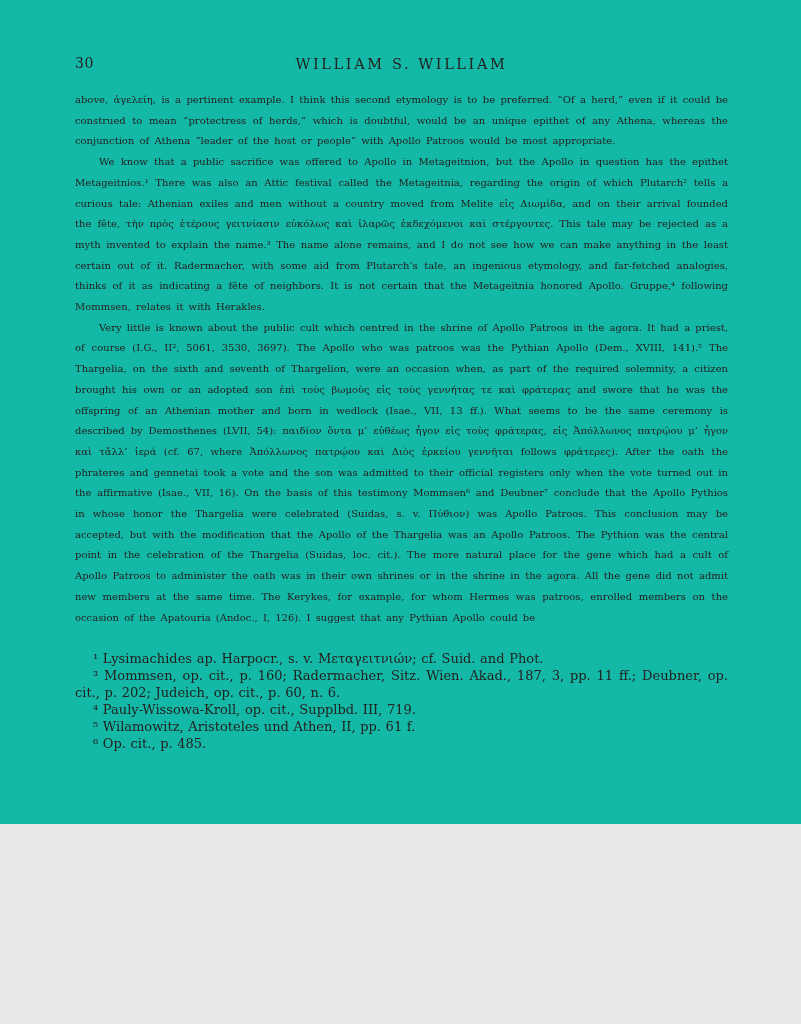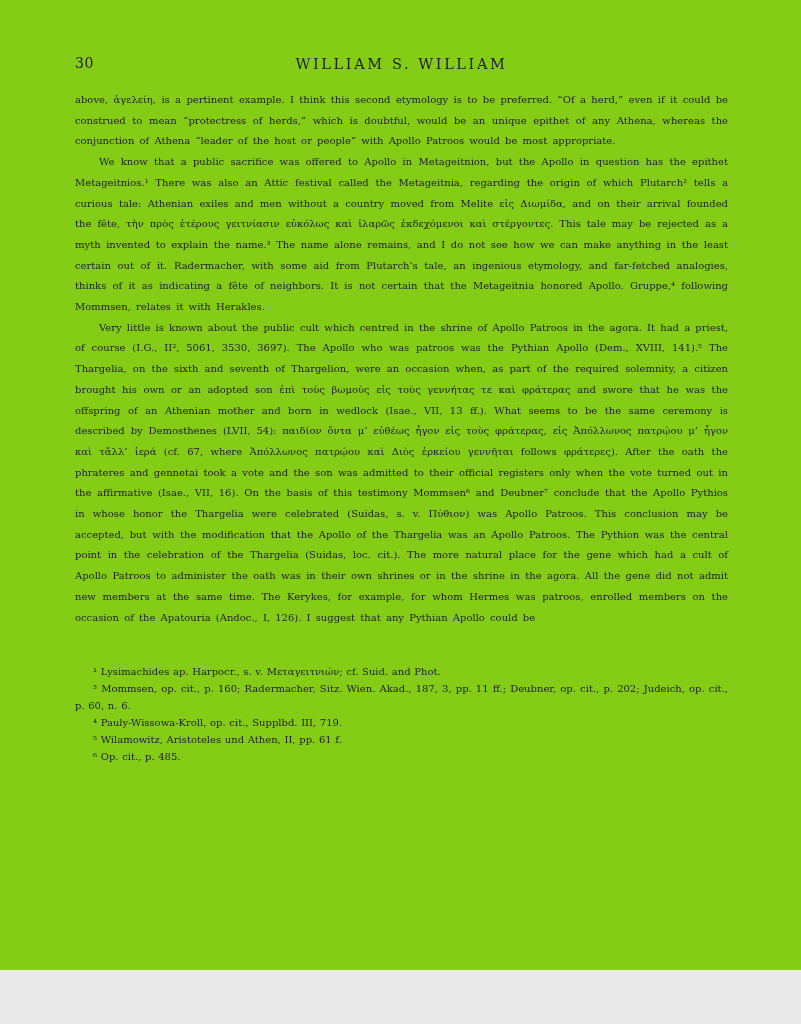--- a/index.html
+++ b/index.html
@@ -3,23 +3,23 @@
 <meta charset="utf-8">
 <style>
   html, body {
     margin: 0;
     padding: 0;
     background: #e9e9e9;
   }
   .page {
     position: relative;
     width: 801px;
-    height: 970px;
+    height: 824px;
     margin: 0 auto;
-    background: #84cc16;
+    background: #14b8a6;
     box-sizing: border-box;
     padding: 54px 73px 0 75px;
     font-family: "DejaVu Serif", "Liberation Serif", serif;
     color: #222220;
     overflow: hidden;
   }
   .running-header {
     position: relative;
     height: 20px;
     margin-bottom: 16px;
@@ -41,22 +41,22 @@
     margin: 0;
     font-size: 10px;
     line-height: 20.7px;
     text-align: justify;
     word-spacing: 2px;
   }
   .body-text p.indent {
     text-indent: 24px;
   }
   .footnotes {
-    margin-top: 36px;
-    font-size: 10px;
+    margin-top: 23px;
+    font-size: 13px;
     line-height: 16.9px;
   }
   .footnote {
     text-indent: 18px;
     text-align: justify;
     word-spacing: 0.5px;
   }
 </style>
 </head>
 <body>

